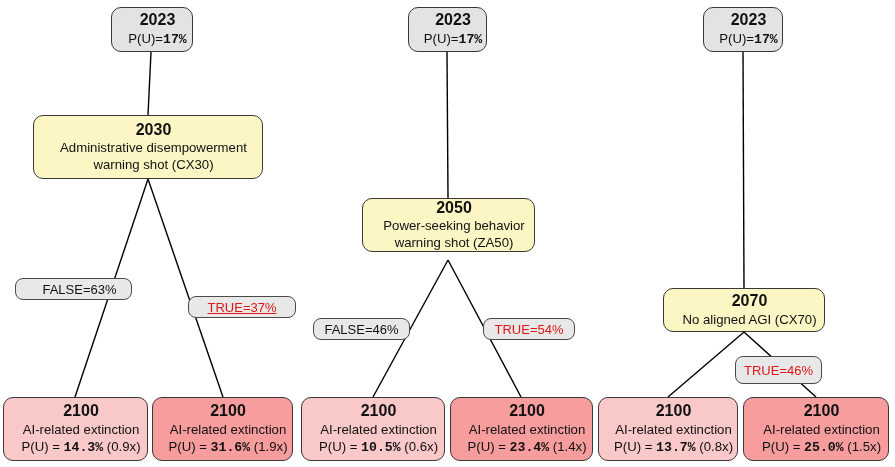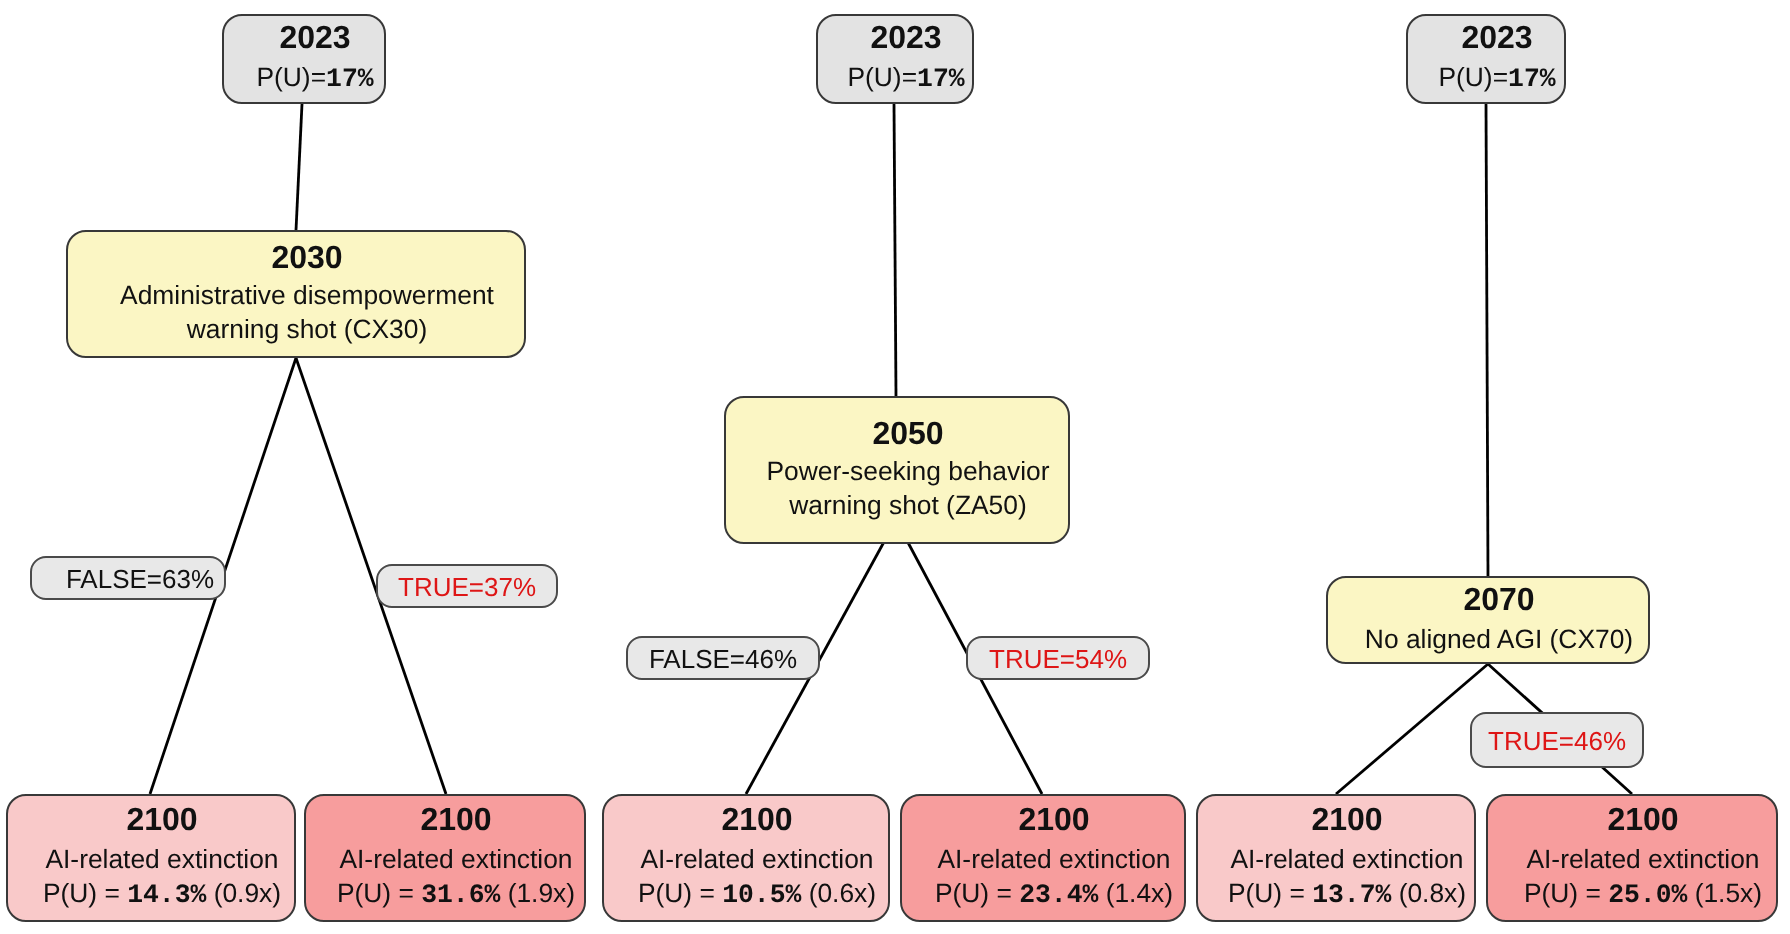--- a/index.html
+++ b/index.html
@@ -71,41 +71,41 @@
   <div class="node root-node" style="left:111px; top:7px; width:82px; height:45px;">
     <div class="year">2023</div>
     <div class="body"><span>P(U)=</span><b>17%</b></div>
   </div>
 
   <div class="node event-node" style="left:33px; top:115px; width:230px; height:64px;">
     <div class="year">2030</div>
     <div class="body" style="max-width:218px;">Administrative disempowerment warning shot (CX30)</div>
   </div>
 
-  <div class="pill" style="left:15px; top:278px; width:98px; height:22px;padding-left:12px;">FALSE=63%</div>
-  <div class="pill true" style="left:188px; top:282px; width:91px; height:22px;">TRUE=37%</div>
+  <div class="pill" style="left:15px; top:278px; width:117px; height:22px;padding-left:12px;">FALSE=63%</div>
+  <div class="pill true" style="left:188px; top:296px; width:108px; height:22px;text-decoration:underline;">TRUE=37%</div>
 
   <div class="node outcome-false" style="left:3px; top:397px; width:145px; height:64px;">
     <div class="year">2100</div>
     <div class="body">AI-related extinction</div>
     <div class="body"><span>P(U) = </span><b>14.3%</b><span> (0.9x)</span></div>
   </div>
 
   <div class="node outcome-true" style="left:152px; top:397px; width:141px; height:64px;">
     <div class="year">2100</div>
     <div class="body">AI-related extinction</div>
     <div class="body"><span>P(U) = </span><b>31.6%</b><span> (1.9x)</span></div>
   </div>
 
   <div class="node root-node" style="left:408px; top:7px; width:79px; height:45px;">
     <div class="year">2023</div>
     <div class="body"><span>P(U)=</span><b>17%</b></div>
   </div>
 
-  <div class="node event-node" style="left:362px; top:198px; width:173px; height:74px;">
+  <div class="node event-node" style="left:362px; top:198px; width:173px; height:54px;">
     <div class="year">2050</div>
     <div class="body" style="max-width:165px;">Power-seeking behavior warning shot (ZA50)</div>
   </div>
 
   <div class="pill" style="left:313px; top:318px; width:97px; height:22px;">FALSE=46%</div>
   <div class="pill true" style="left:483px; top:318px; width:92px; height:22px;">TRUE=54%</div>
 
   <div class="node outcome-false" style="left:301px; top:397px; width:144px; height:64px;">
     <div class="year">2100</div>
     <div class="body">AI-related extinction</div>

